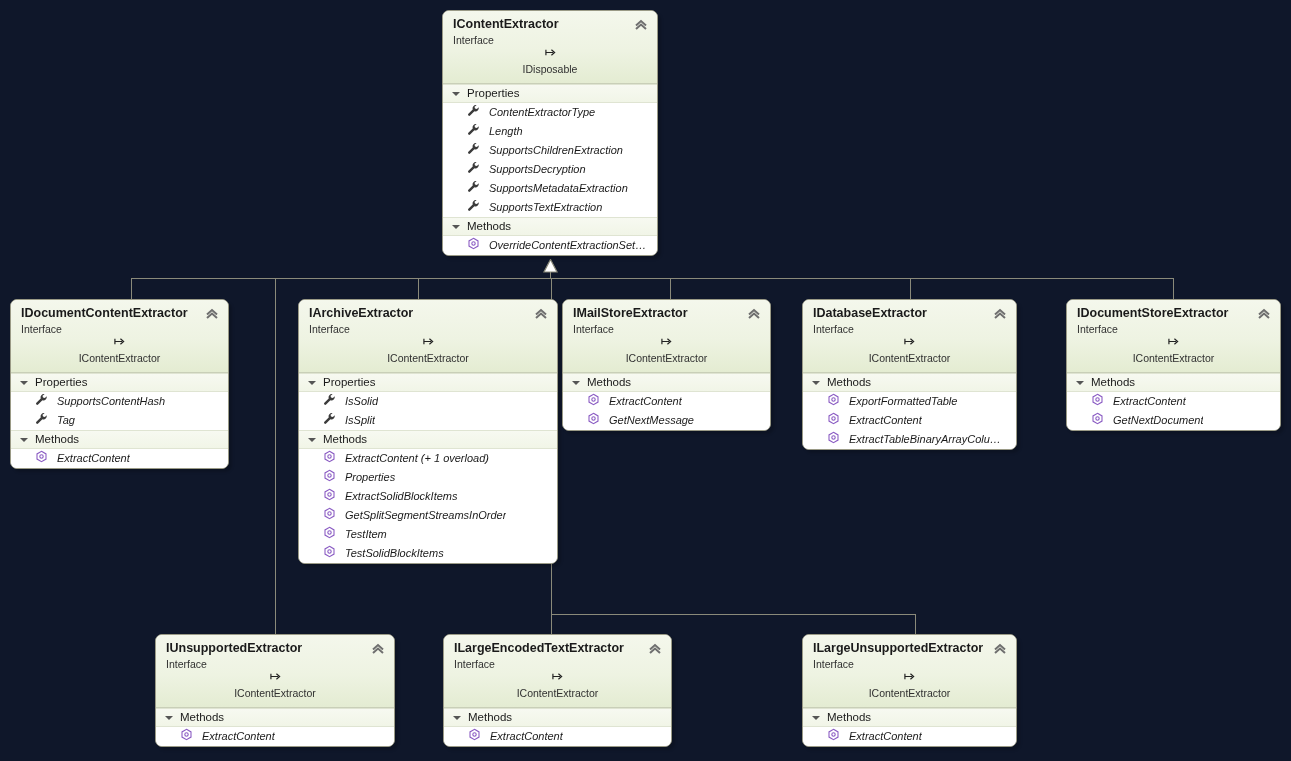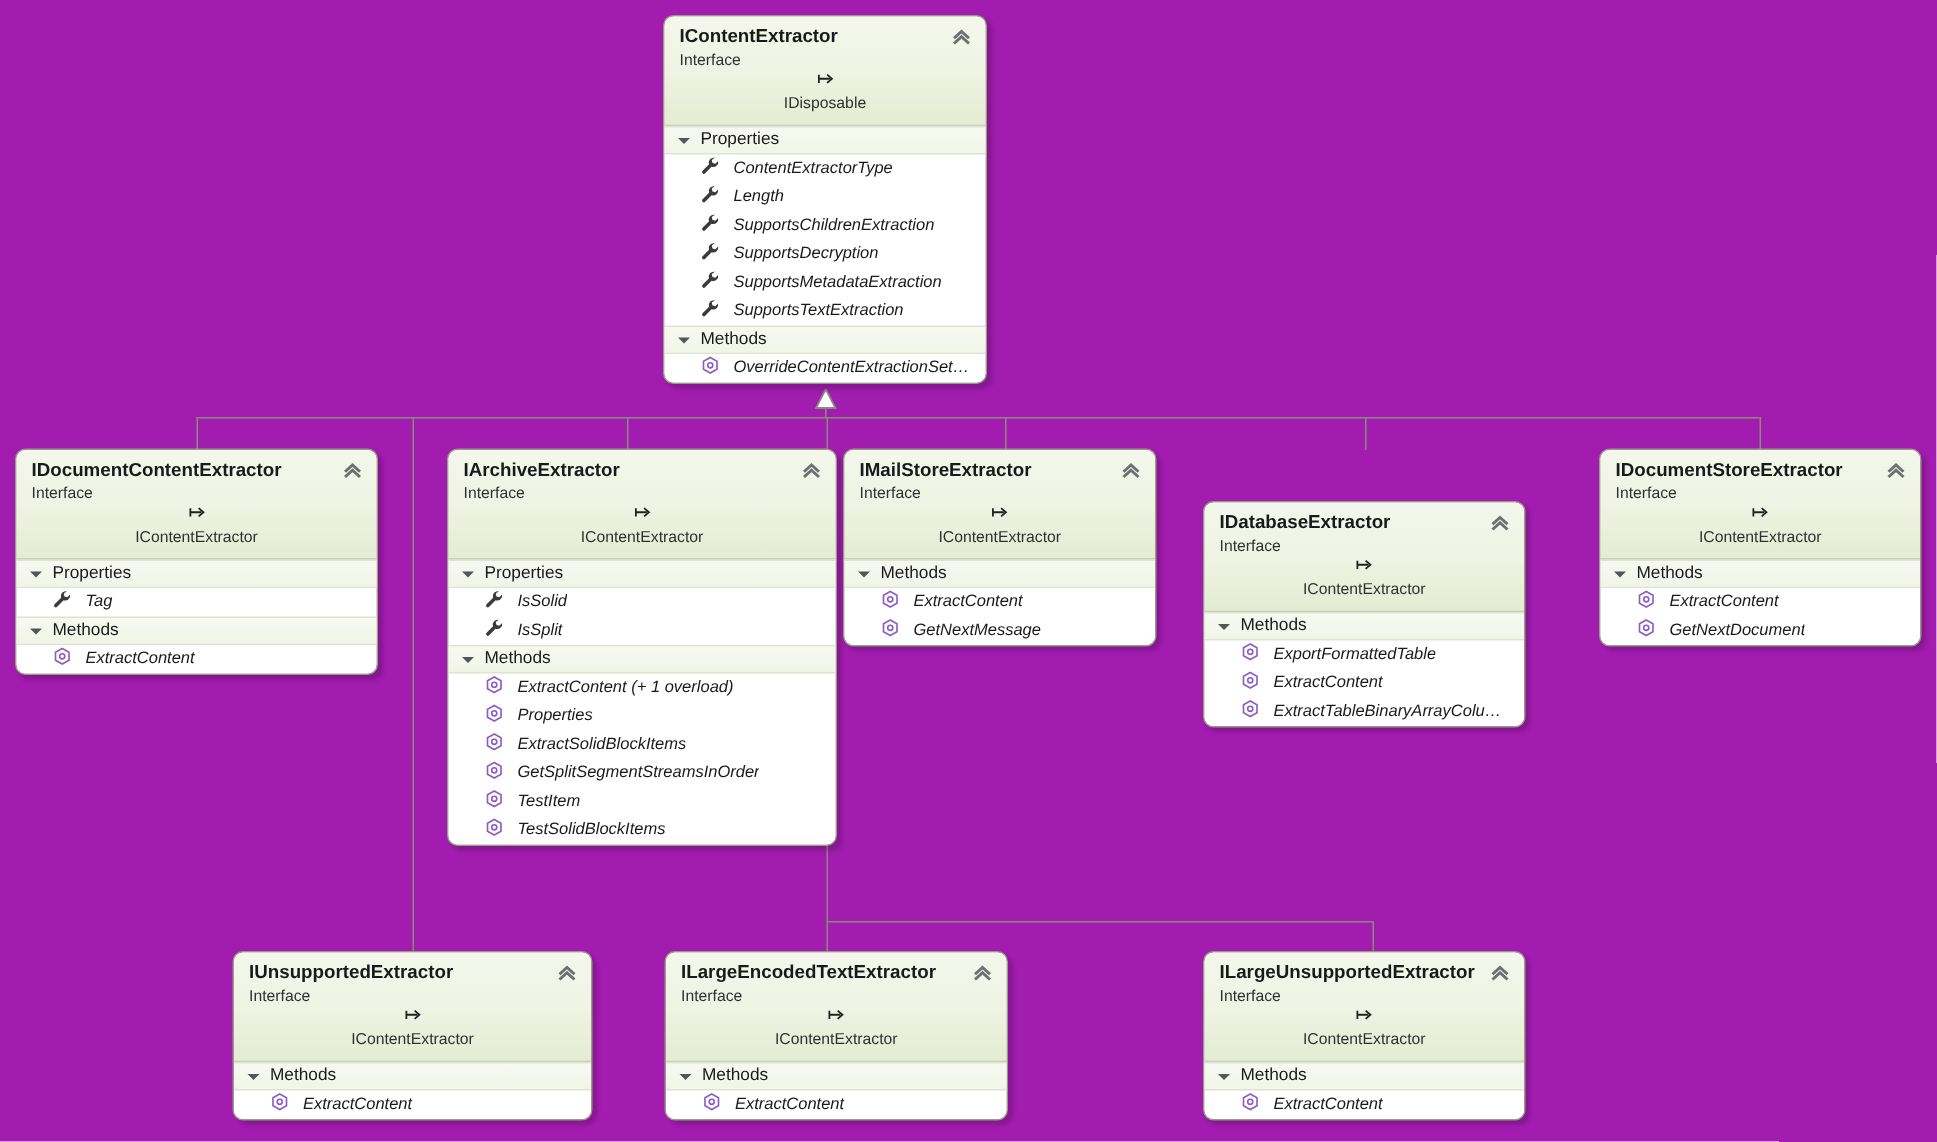--- a/index.html
+++ b/index.html
@@ -5,21 +5,21 @@
   html, body {
     margin: 0; padding: 0;
     background: #ffffff;
     font-family: "Liberation Sans", sans-serif;
   }
   #canvas {
     position: relative;
     width: 1291px;
     height: 761px;
     overflow: hidden;
-    background: #a21caf;
+    background: #0f172a;
   }
 
   
   .conn {
     position: absolute;
     background: #8a8a7a;
     z-index: 1;
   }
   .conn.h { height: 1px; }
   .conn.v { width: 1px; }
@@ -203,21 +203,21 @@
       <div class="member">
         <svg class="ico" viewBox="0 0 13 13">
             <path d="M6.5 1.3 L11 3.9 L11 9.1 L6.5 11.7 L2 9.1 L2 3.9 Z" fill="none" stroke="#8c5ec4" stroke-width="1.1"></path>
             <circle cx="6.5" cy="6.5" r="1.7" fill="none" stroke="#8c5ec4" stroke-width="1.1"></circle>
           </svg>
         <span class="label">OverrideContentExtractionSettings</span>
       </div>
     </div>
   </div>
 
-  <div class="uml-box" style="left:10px; top:299px; width:242px;">
+  <div class="uml-box" style="left:10px; top:299px; width:219px;">
     <div class="uml-header">
       <div class="uml-title">IDocumentContentExtractor</div>
       <div class="uml-stereotype">Interface</div>
       <div class="uml-base">
         <svg class="inherit-ico" viewBox="0 0 12 12">
           <path d="M1 6 H9" stroke="#222" stroke-width="1.3" fill="none"></path>
           <path d="M1 3 L1 9" stroke="#222" stroke-width="1.3"></path>
           <path d="M7 3 L10.5 6 L7 9" stroke="#222" stroke-width="1.3" fill="none"></path>
         </svg>
         <span>IContentExtractor</span>
@@ -231,20 +231,26 @@
     </div>
     <div class="uml-body">
       <div class="section-head">
         <span class="tri"></span>
         <span>Properties</span>
       </div>
       <div class="member">
         <svg class="ico" viewBox="0 0 13 13">
             <path d="M9.6 1.2a3.3 3.3 0 0 0-3.9 4.3L1.4 9.8a1.2 1.2 0 0 0 1.7 1.7l4.3-4.3a3.3 3.3 0 0 0 4.3-3.9L9.9 5.1 8 4.6 7.5 2.7z" fill="#3b3b3b"></path>
           </svg>
+        <span class="label">SupportsContentHash</span>
+      </div>
+      <div class="member">
+        <svg class="ico" viewBox="0 0 13 13">
+            <path d="M9.6 1.2a3.3 3.3 0 0 0-3.9 4.3L1.4 9.8a1.2 1.2 0 0 0 1.7 1.7l4.3-4.3a3.3 3.3 0 0 0 4.3-3.9L9.9 5.1 8 4.6 7.5 2.7z" fill="#3b3b3b"></path>
+          </svg>
         <span class="label">Tag</span>
       </div>
       <div class="section-head">
         <span class="tri"></span>
         <span>Methods</span>
       </div>
       <div class="member">
         <svg class="ico" viewBox="0 0 13 13">
             <path d="M6.5 1.3 L11 3.9 L11 9.1 L6.5 11.7 L2 9.1 L2 3.9 Z" fill="none" stroke="#8c5ec4" stroke-width="1.1"></path>
             <circle cx="6.5" cy="6.5" r="1.7" fill="none" stroke="#8c5ec4" stroke-width="1.1"></circle>
@@ -373,21 +379,21 @@
       <div class="member">
         <svg class="ico" viewBox="0 0 13 13">
             <path d="M6.5 1.3 L11 3.9 L11 9.1 L6.5 11.7 L2 9.1 L2 3.9 Z" fill="none" stroke="#8c5ec4" stroke-width="1.1"></path>
             <circle cx="6.5" cy="6.5" r="1.7" fill="none" stroke="#8c5ec4" stroke-width="1.1"></circle>
           </svg>
         <span class="label">GetNextMessage</span>
       </div>
     </div>
   </div>
 
-  <div class="uml-box" style="left:802px; top:299px; width:215px;margin-top:35px;">
+  <div class="uml-box" style="left:802px; top:299px; width:215px;">
     <div class="uml-header">
       <div class="uml-title">IDatabaseExtractor</div>
       <div class="uml-stereotype">Interface</div>
       <div class="uml-base">
         <svg class="inherit-ico" viewBox="0 0 12 12">
           <path d="M1 6 H9" stroke="#222" stroke-width="1.3" fill="none"></path>
           <path d="M1 3 L1 9" stroke="#222" stroke-width="1.3"></path>
           <path d="M7 3 L10.5 6 L7 9" stroke="#222" stroke-width="1.3" fill="none"></path>
         </svg>
         <span>IContentExtractor</span>

